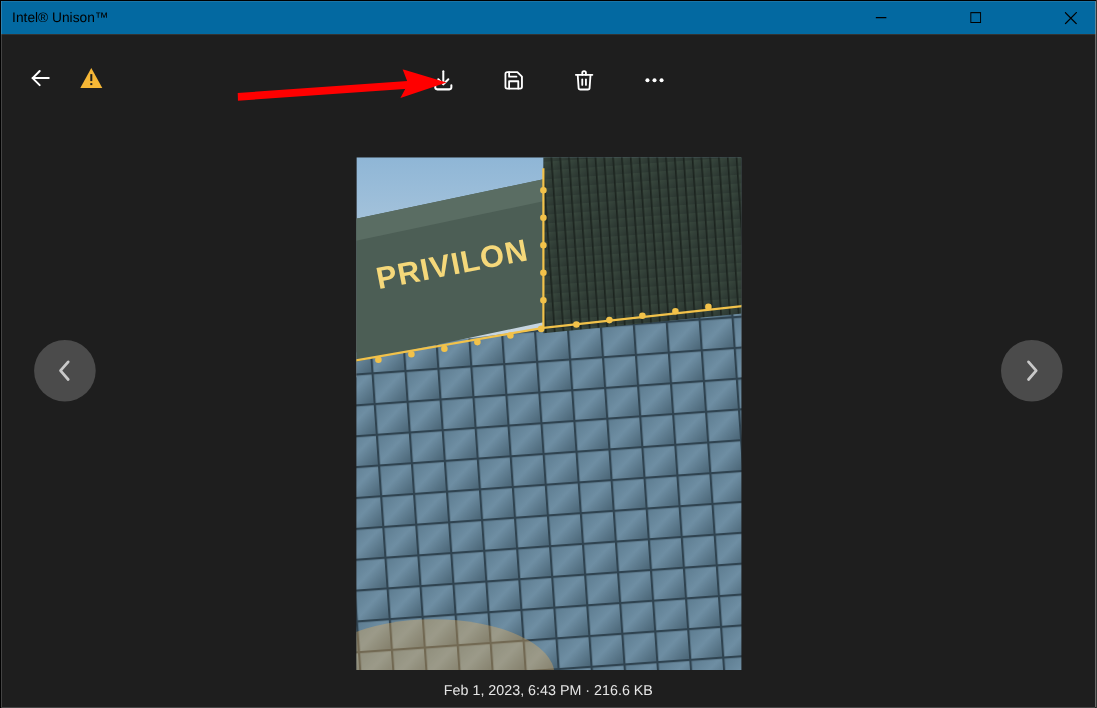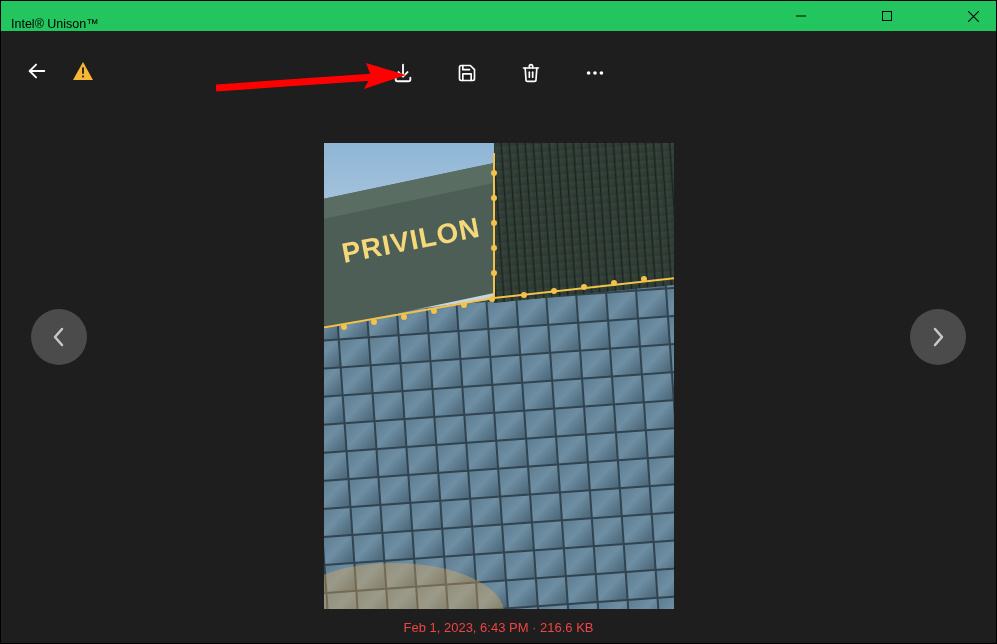--- a/index.html
+++ b/index.html
@@ -2,23 +2,23 @@
 <html><head>
   <meta charset="utf-8">
   <style>
     * { box-sizing: border-box; margin: 0; padding: 0; }
     html, body { width: 997px; height: 644px; overflow: hidden; font-family: "Segoe UI", Arial, sans-serif; }
     body { border: 1px solid #000; background: #fff; }
 
     
     .titlebar {
       height: 30px;
-      background: #22c55e;
+      background: #0369a1;
       display: flex;
-      align-items: flex-end;
+      align-items: center;
       padding-left: 10px;
       font-size: 12.5px;
       color: #000;
       gap: 40px;
     }
     .titlebar .title { flex: 0 0 auto; }
     .titlebar .spacer { flex: 1; }
     .win-btn {
       width: 46px; height: 30px;
       display: flex; align-items: center; justify-content: center;
@@ -95,21 +95,21 @@
     .nav-prev { left: 30px; }
     .nav-next { right: 30px; }
 
     
     .info-bar {
       position: absolute;
       bottom: 8px;
       left: 0; right: 0;
       text-align: center;
       font-size: 13px;
-      color: #ef4444;
+      color: #e5e5e5;
     }
 
     
     .arrow-annot {
       position: absolute;
       top: 32px;
       left: 215px;
       pointer-events: none;
     }
   </style>

